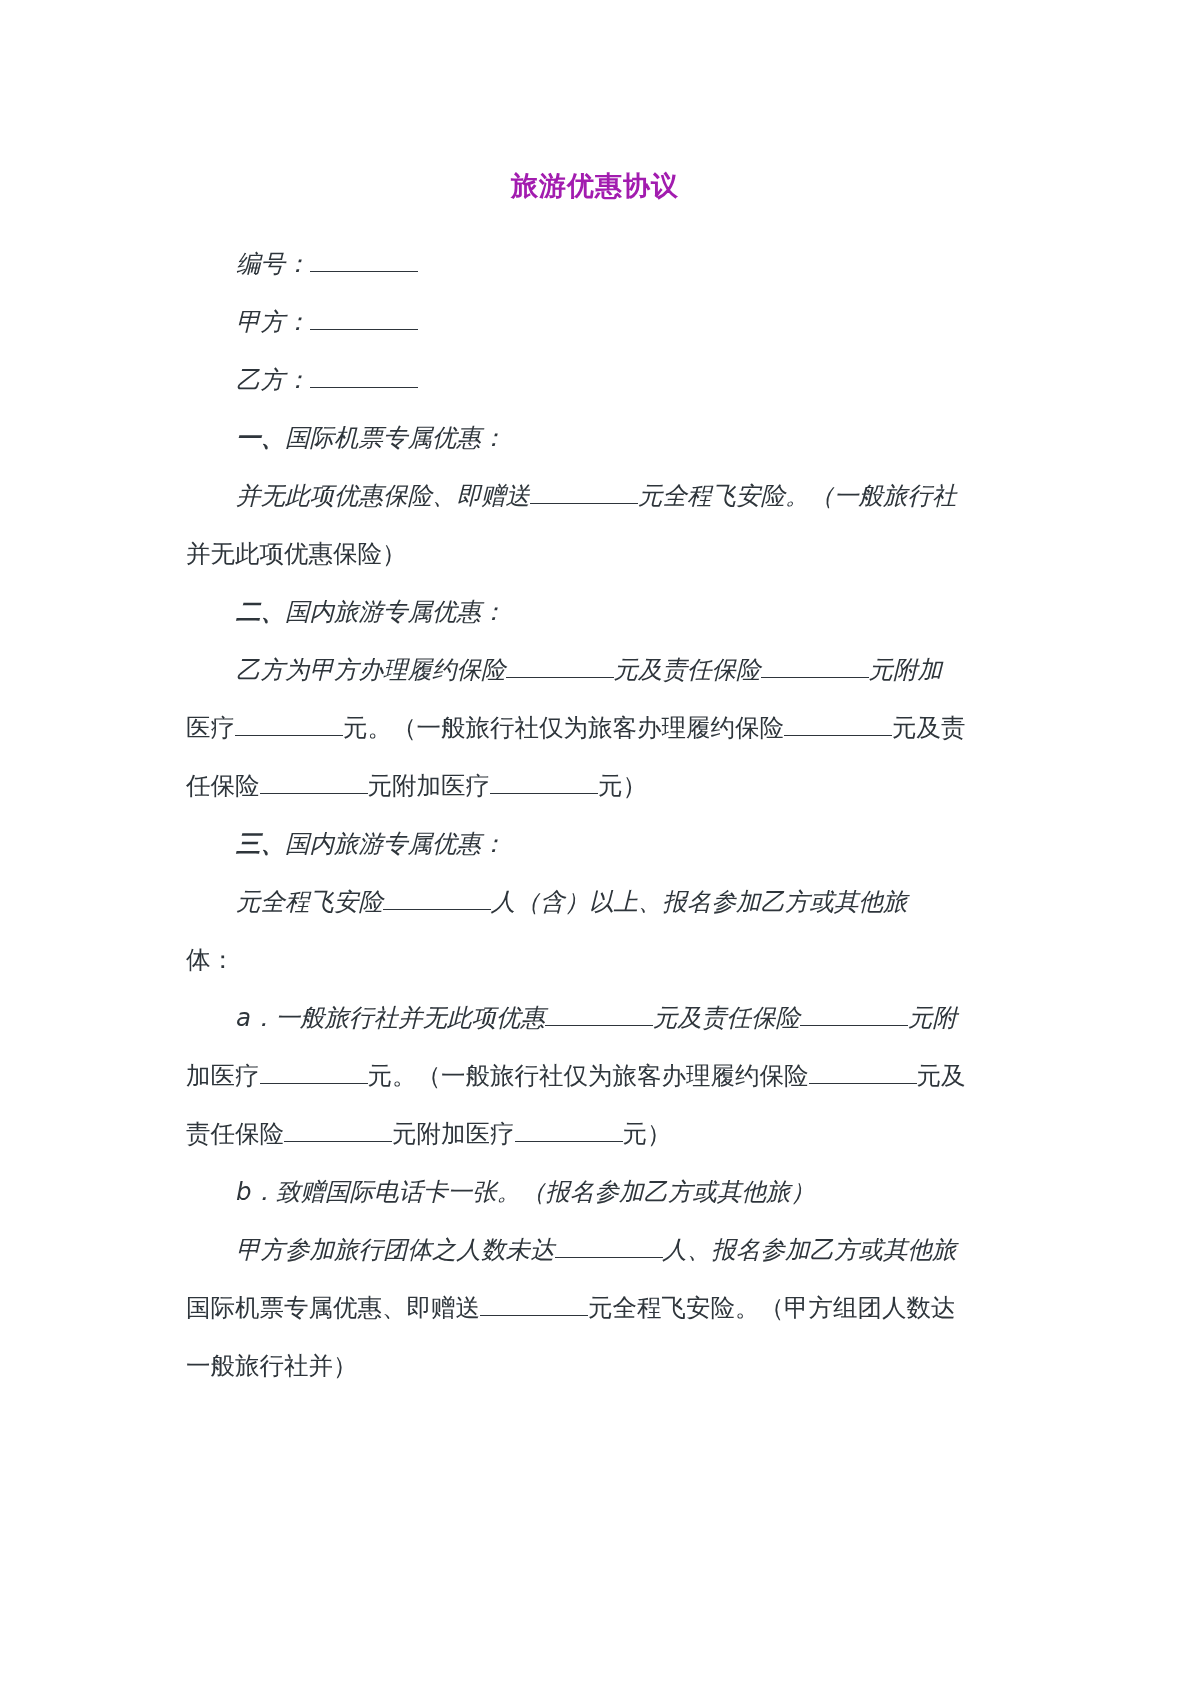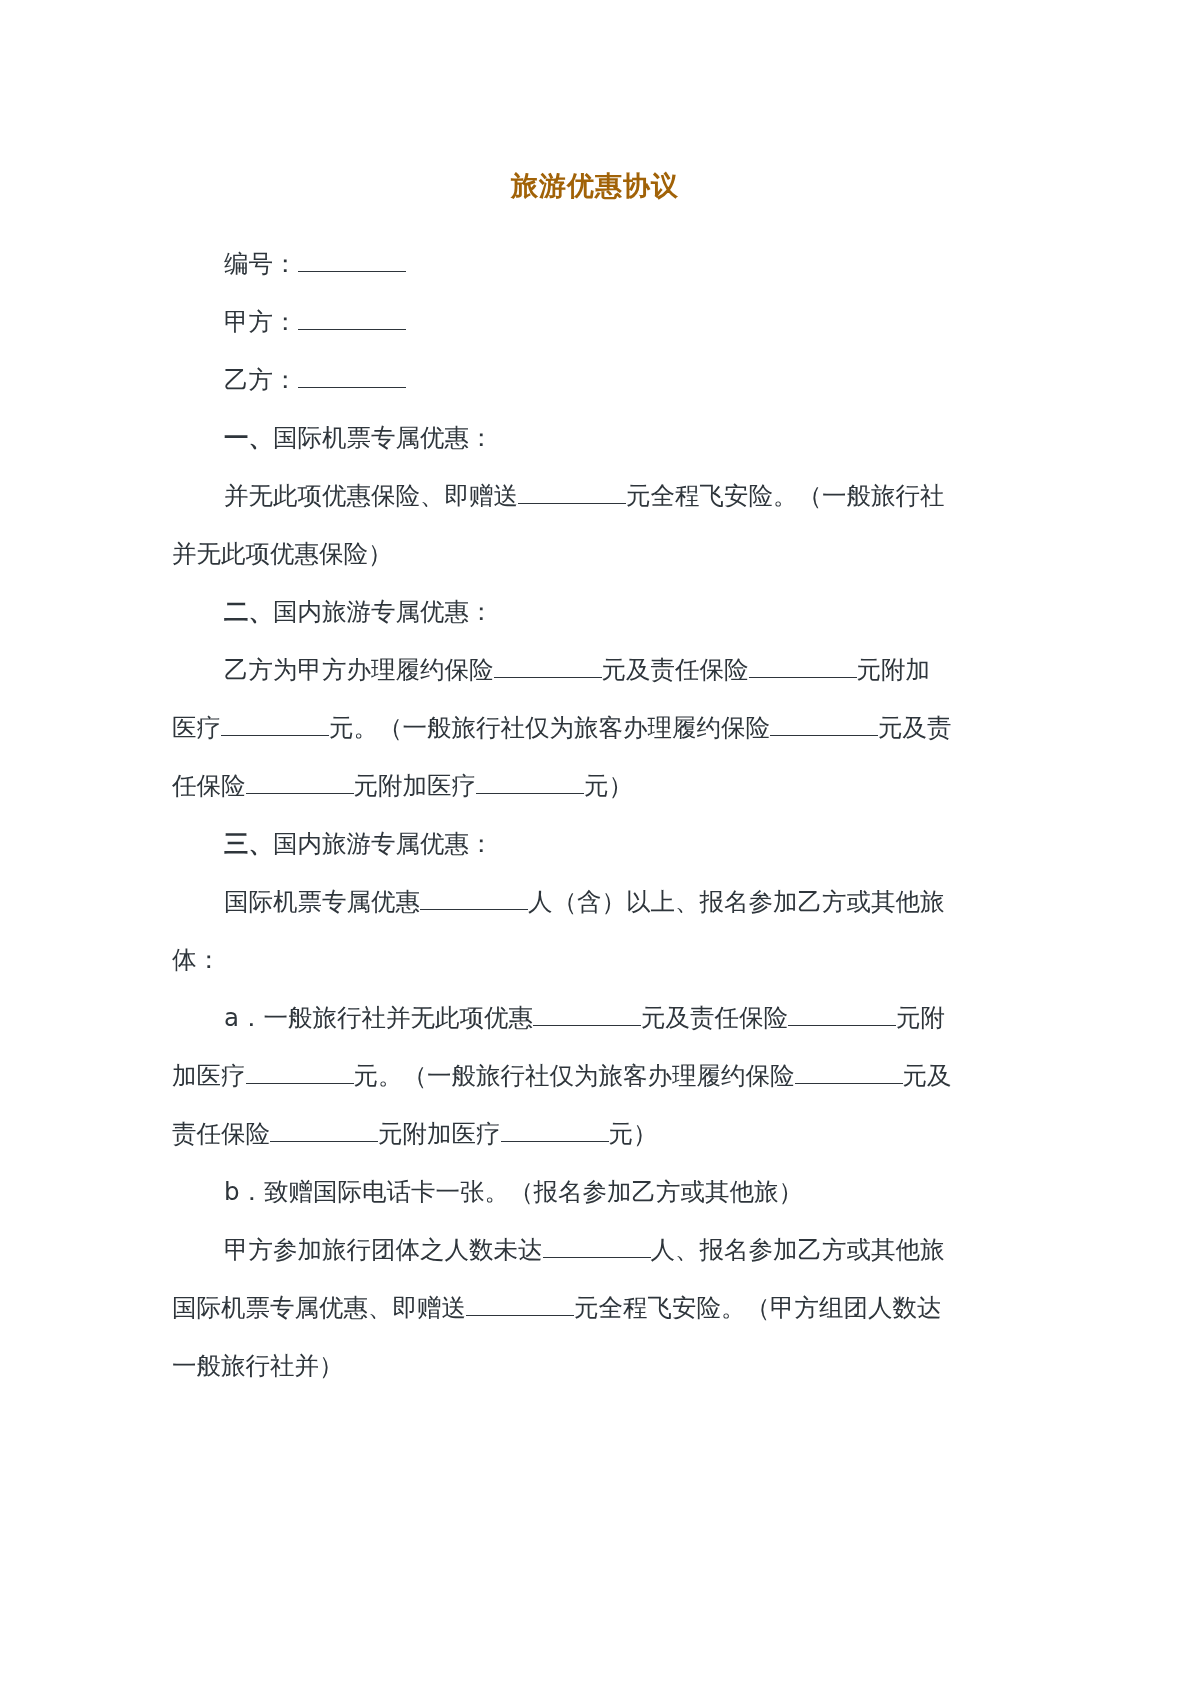--- a/index.html
+++ b/index.html
@@ -1,22 +1,22 @@
 <!DOCTYPE html>
 <html><head>
 <meta charset="utf-8">
 <style>
   html, body { margin: 0; padding: 0; background: #ffffff; }
   body { width: 1190px; height: 1683px; position: relative; overflow: hidden;
          font-family: "DejaVu Sans", "Liberation Sans", sans-serif; color: #2b3238; }
   .title { position: absolute; top: 168px; left: 0; width: 1190px; text-align: center;
-           font-size: 27px; font-weight: bold; color: #a16207; letter-spacing: 1px; }
-  .line { position: absolute; left: 172px; width: 830px; font-size: 24.5px; line-height: 40px;
+           font-size: 27px; font-weight: bold; color: #a21caf; letter-spacing: 1px; }
+  .line { position: absolute; left: 186px; width: 830px; font-size: 24.5px; line-height: 40px;
           white-space: nowrap; color: #2e353b; }
-  .indent { left: 224px; }
+  .indent { left: 236px; font-style: italic; }
   .bold { font-weight: bold; }
   .blank { display: inline-block; width: 108px; border-bottom: 1.5px solid #2e353b; height: 26px; vertical-align: baseline; }
 </style>
 </head>
 <body>
 
 <div class="title">旅游优惠协议</div>
 
 <div class="line indent" style="top:244px"><span>编号：</span><span class="blank"></span></div>
 <div class="line indent" style="top:302px"><span>甲方：</span><span class="blank"></span></div>
@@ -25,21 +25,21 @@
 <div class="line indent" style="top:418px"><span class="bold">一、</span><span>国际机票专属优惠：</span></div>
 <div class="line indent" style="top:476px"><span>并无此项优惠保险、即赠送</span><span class="blank"></span><span>元全程飞安险。（一般旅行社</span></div>
 <div class="line" style="top:534px">并无此项优惠保险）</div>
 
 <div class="line indent" style="top:592px"><span class="bold">二、</span><span>国内旅游专属优惠：</span></div>
 <div class="line indent" style="top:650px"><span>乙方为甲方办理履约保险</span><span class="blank"></span><span>元及责任保险</span><span class="blank"></span><span>元附加</span></div>
 <div class="line" style="top:708px"><span>医疗</span><span class="blank"></span><span>元。（一般旅行社仅为旅客办理履约保险</span><span class="blank"></span><span>元及责</span></div>
 <div class="line" style="top:766px"><span>任保险</span><span class="blank"></span><span>元附加医疗</span><span class="blank"></span><span>元）</span></div>
 
 <div class="line indent" style="top:824px"><span class="bold">三、</span><span>国内旅游专属优惠：</span></div>
-<div class="line indent" style="top:882px"><span>国际机票专属优惠</span><span class="blank"></span><span>人（含）以上、报名参加乙方或其他旅</span></div>
+<div class="line indent" style="top:882px"><span>元全程飞安险</span><span class="blank"></span><span>人（含）以上、报名参加乙方或其他旅</span></div>
 <div class="line" style="top:940px">体：</div>
 
 <div class="line indent" style="top:998px"><span>a．一般旅行社并无此项优惠</span><span class="blank"></span><span>元及责任保险</span><span class="blank"></span><span>元附</span></div>
 <div class="line" style="top:1056px"><span>加医疗</span><span class="blank"></span><span>元。（一般旅行社仅为旅客办理履约保险</span><span class="blank"></span><span>元及</span></div>
 <div class="line" style="top:1114px"><span>责任保险</span><span class="blank"></span><span>元附加医疗</span><span class="blank"></span><span>元）</span></div>
 
 <div class="line indent" style="top:1172px">b．致赠国际电话卡一张。（报名参加乙方或其他旅）</div>
 
 <div class="line indent" style="top:1230px"><span>甲方参加旅行团体之人数未达</span><span class="blank"></span><span>人、报名参加乙方或其他旅</span></div>
 <div class="line" style="top:1288px"><span>国际机票专属优惠、即赠送</span><span class="blank"></span><span>元全程飞安险。（甲方组团人数达</span></div>

